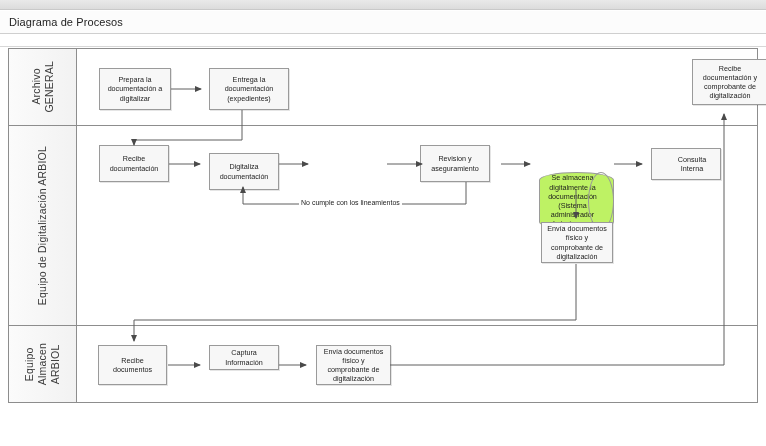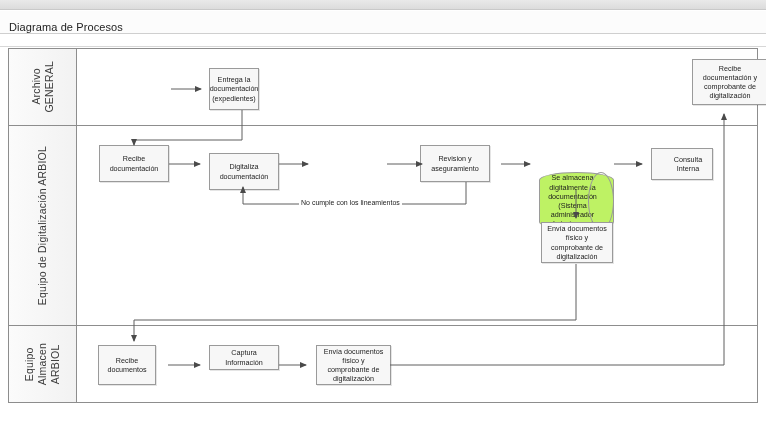--- a/index.html
+++ b/index.html
@@ -21,21 +21,21 @@
     position: absolute; left: 0; top: 0;
     width: 766px; height: 10px;
     background: linear-gradient(#e9e9e9, #dcdcdc);
     border-bottom: 1px solid #c9c9c9;
   }
   .titlebar {
     position: absolute; left: 0; top: 11px;
     width: 766px; height: 23px;
     background: #fcfcfc;
     border-bottom: 1px solid #cfcfcf;
-    display: flex; align-items: flex-end;
+    display: flex; align-items: center;
   }
   .titlebar .title {
     font-size: 11px; color: #222;
     padding-left: 9px; letter-spacing: .1px;
   }
   .subbar {
     position: absolute; left: 0; top: 35px;
     width: 766px; height: 12px;
     background: #ffffff;
     border-bottom: 1px solid #d7d7d7;
@@ -143,21 +143,24 @@
   <div class="subbar"></div>
 
   <div class="pool">
 
     <div class="lane" style="top:0; height:77px;">
       <div class="lane-header">
         <span class="lbl">Archivo
 GENERAL</span>
       </div>
       <div class="lane-body">
-        <div class="node" style="left:131px; top:19px; width:50px; height:42px;">Entrega la
+        <div class="node" style="left:21px; top:19px; width:72px; height:42px;">Prepara la
+documentación a
+digitalizar</div>
+        <div class="node" style="left:131px; top:19px; width:80px; height:42px;">Entrega la
 documentación
 (expedientes)</div>
         <div class="node" style="left:614px; top:10px; width:76px; height:46px;">Recibe
 documentación y
 comprobante de
 digitalización</div>
       </div>
     </div>
 
     <div class="lane" style="top:77px; height:200px;">
@@ -175,37 +178,37 @@
         <div class="cyl" style="left:461px; top:6px; width:75px; height:58px;">
           <span>Se almacena
 digitalmente la
 documentación
 (Sistema
 administrador
 de imágenes)</span>
           <span class="cap"></span>
         </div>
 
-        <div class="node" style="left:573px; top:22px; width:62px; height:32px;padding-left:15px;">Consulta Interna</div>
+        <div class="node" style="left:573px; top:22px; width:70px; height:32px;padding-left:15px;">Consulta Interna</div>
 
         <div class="node" style="left:463px; top:96px; width:72px; height:41px;">Envía documentos
 físico y
 comprobante de
 digitalización</div>
       </div>
     </div>
 
     <div class="lane last" style="top:277px; height:76px;">
       <div class="lane-header">
         <span class="lbl">Equipo
 Almacen
 ARBIOL</span>
       </div>
       <div class="lane-body">
-        <div class="node" style="left:20px; top:19px; width:58px; height:40px;">Recibe documentos</div>
+        <div class="node" style="left:20px; top:19px; width:69px; height:40px;">Recibe documentos</div>
         <div class="node" style="left:131px; top:19px; width:70px; height:25px;">Captura
 Información</div>
         <div class="node" style="left:238px; top:19px; width:75px; height:40px;">Envía documentos
 físico y
 comprobante de
 digitalización</div>
       </div>
     </div>
 
   </div>

